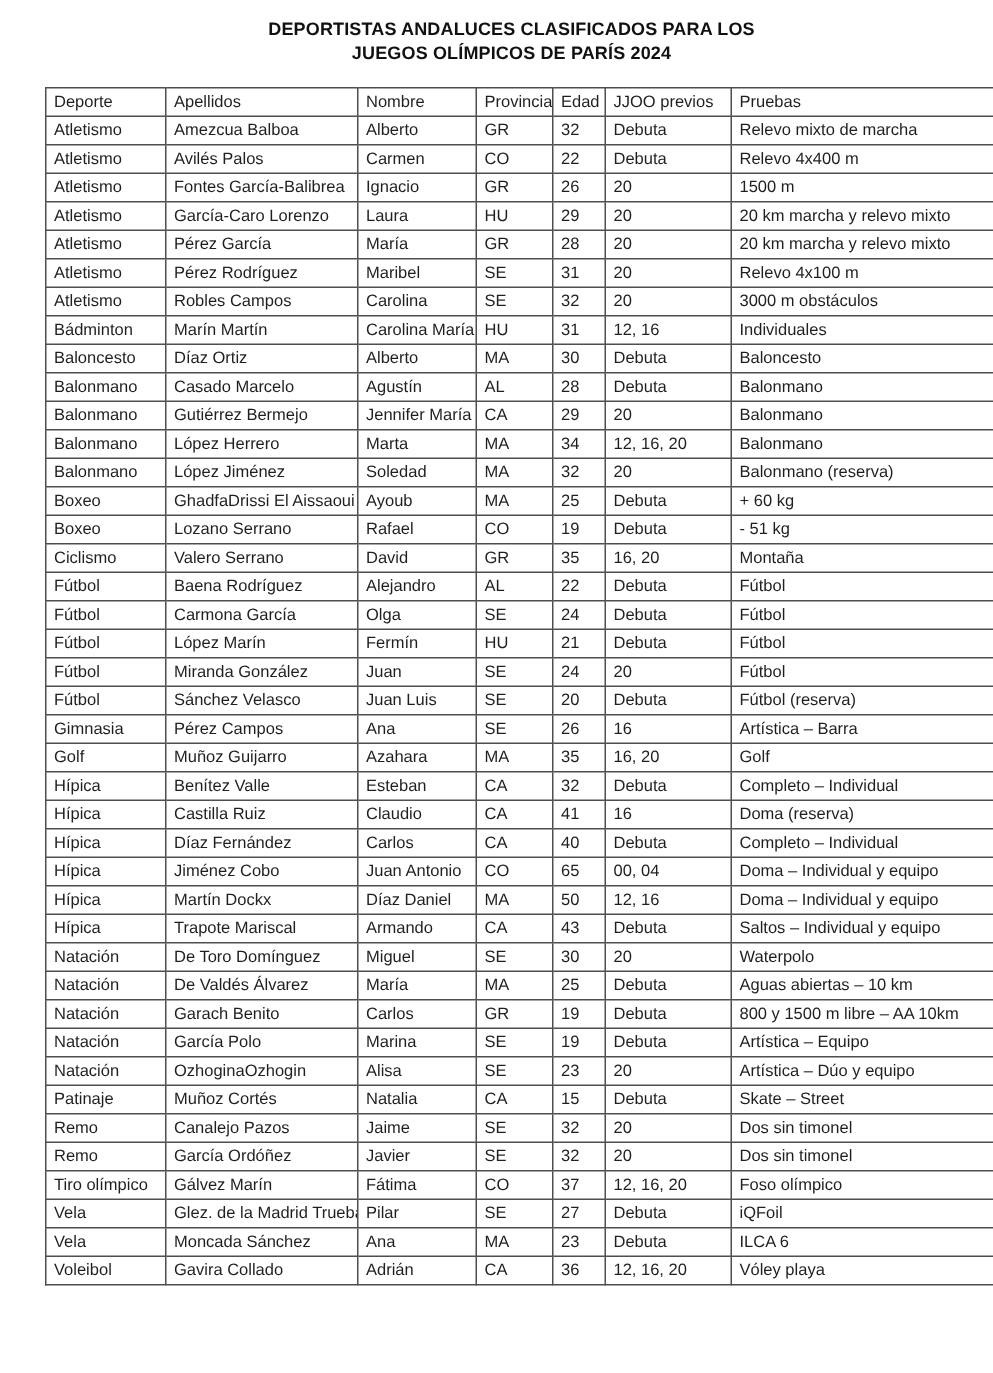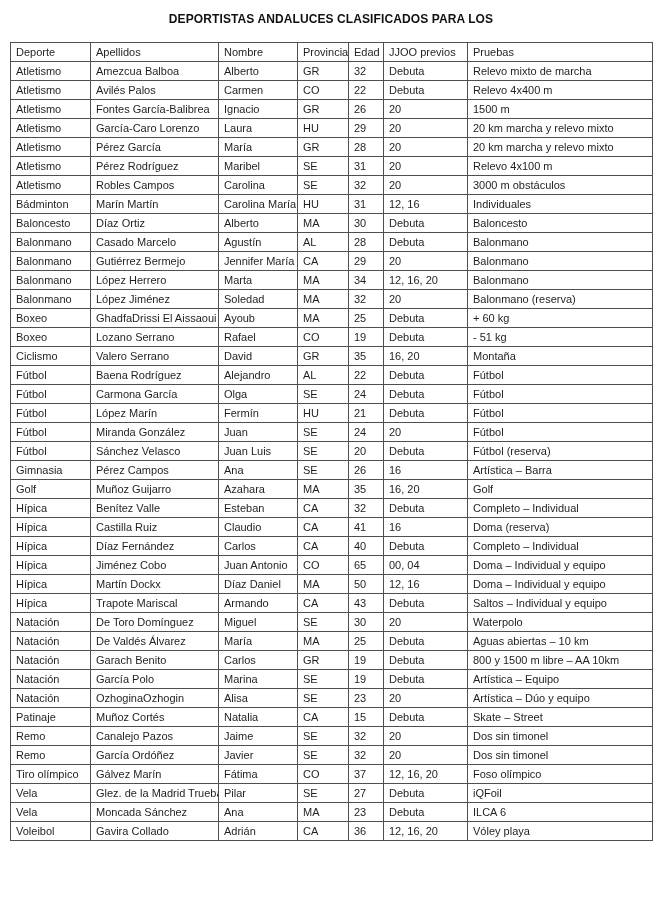--- a/index.html
+++ b/index.html
@@ -9,20 +9,21 @@
     background: #ffffff;
     font-family: "Liberation Sans", sans-serif;
     color: #1f1f1f;
   }
   .page {
     position: relative;
     width: 662px;
     height: 915px;
     background: #ffffff;
     overflow: hidden;
+    padding-left: 20px;
   }
   .title-block {
     padding-top: 11px;
     text-align: center;
     font-weight: bold;
     font-size: 12px;
     line-height: 1.35;
     letter-spacing: 0.1px;
     color: #111111;
   }
@@ -52,20 +53,21 @@
   .col4 { width: 35px; }
   .col5 { width: 84px; }
   .col6 { width: 185px; }
 </style>
 </head>
 <body>
 
 <div class="page">
   <div class="title-block">
     <div>DEPORTISTAS ANDALUCES CLASIFICADOS PARA LOS</div>
+    <div>JUEGOS OLÍMPICOS DE PARÍS 2024</div>
   </div>
 
   <table class="roster">
     <thead>
       <tr>
           <th class="col0">Deporte</th>
           <th class="col1">Apellidos</th>
           <th class="col2">Nombre</th>
           <th class="col3">Provincia</th>
           <th class="col4">Edad</th>

